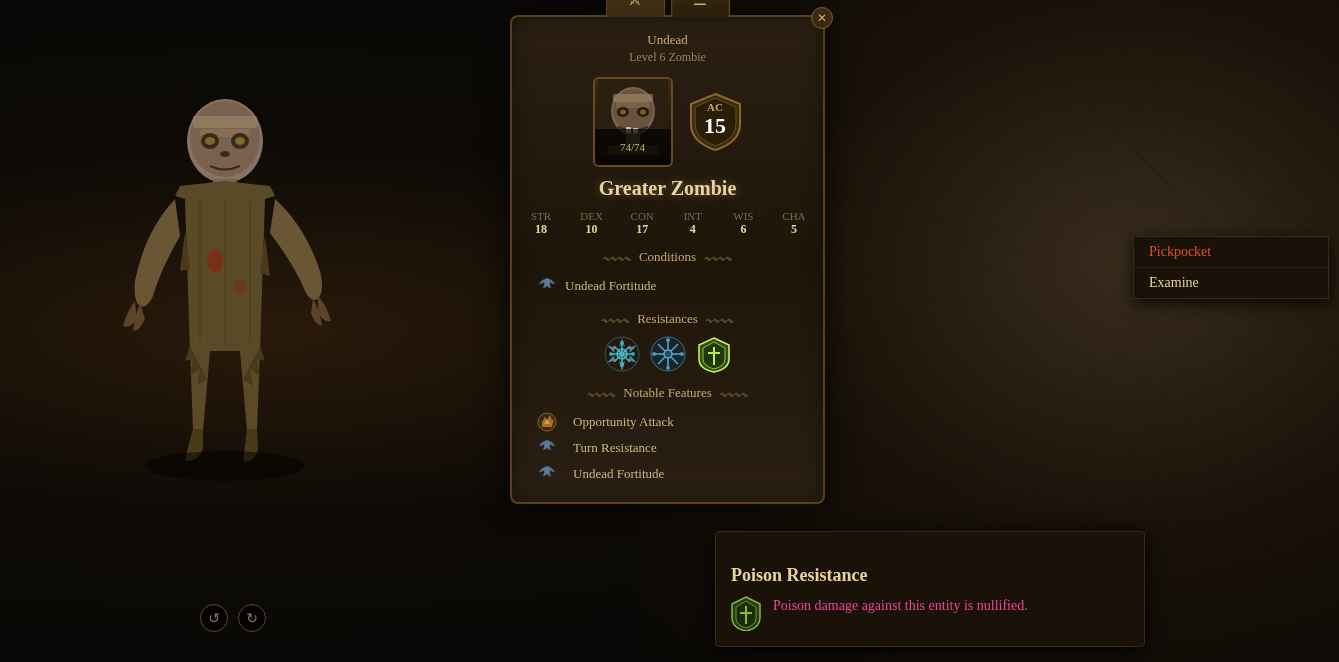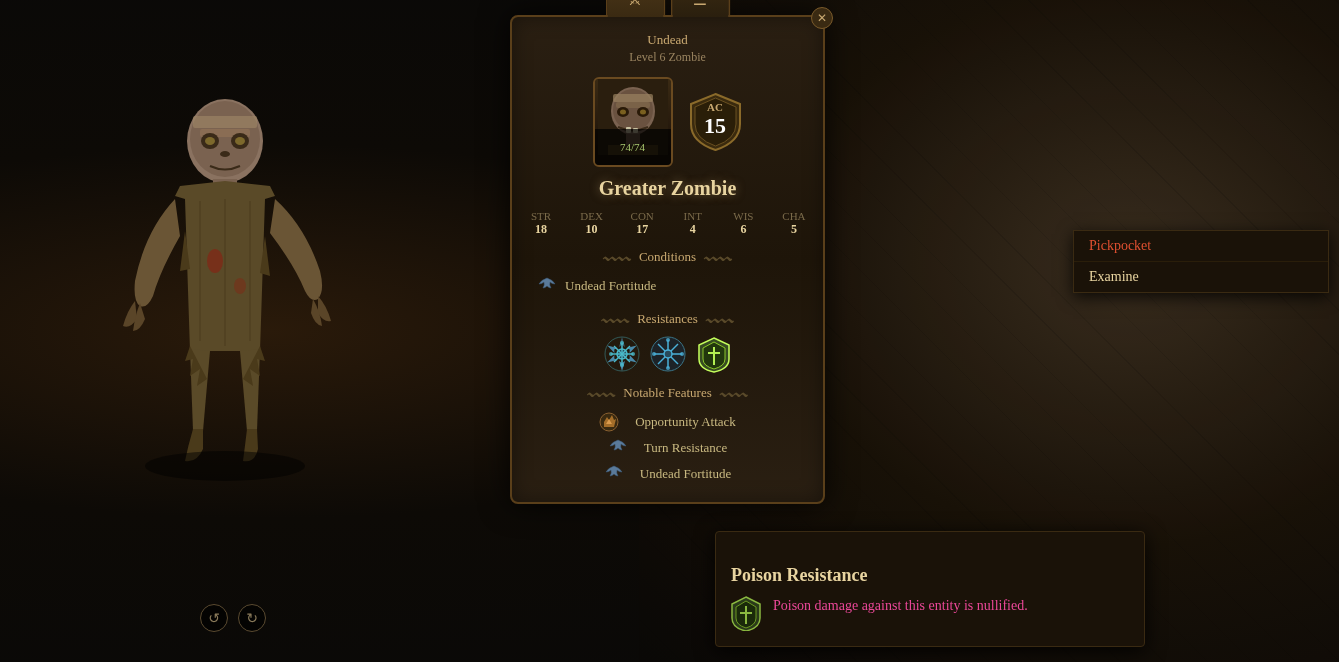--- a/index.html
+++ b/index.html
@@ -320,43 +320,42 @@
       width: 38px;
       height: 38px;
       position: relative;
     }
 
     .feature-row {
       display: flex;
       align-items: center;
       gap: 16px;
       padding: 3px 10px;
-      justify-content: center;
     }
 
     .feature-icon {
       width: 20px;
       height: 20px;
       display: flex;
       align-items: center;
       justify-content: center;
       font-size: 15px;
     }
 
     .feature-name {
       color: #c8b880;
       font-size: 13px;
     }
 
     
     .context-menu {
       position: absolute;
       right: 10px;
-      top: 230px;
-      width: 256px;
+      top: 236px;
+      width: 196px;
       background: #1a1208;
       border: 1px solid #3a2a12;
       box-shadow: 0 4px 15px rgba(0,0,0,0.8);
     }
 
     .ctx-item {
       padding: 7px 15px;
       color: #e8d4a0;
       font-size: 14px;
       cursor: pointer;

